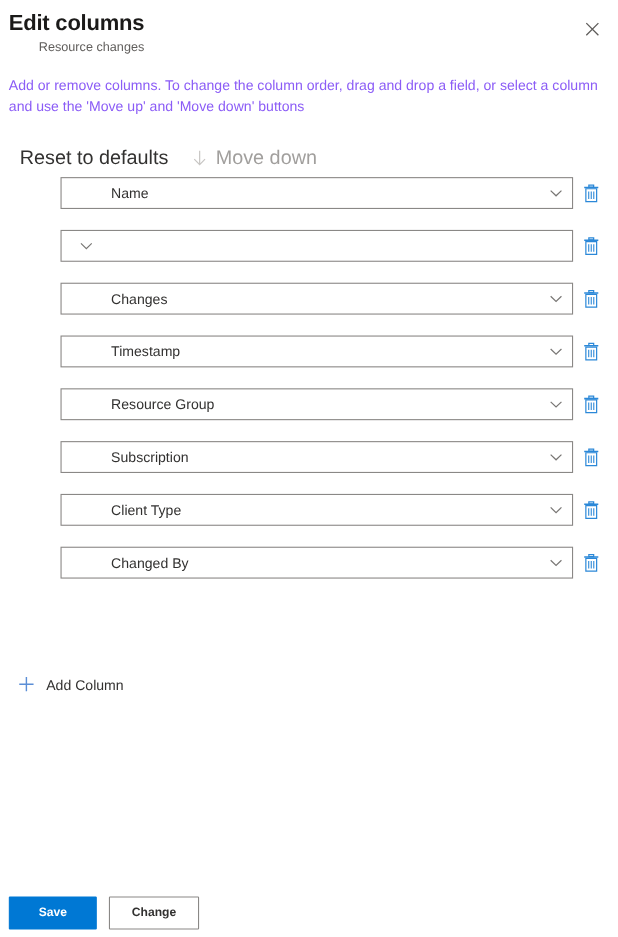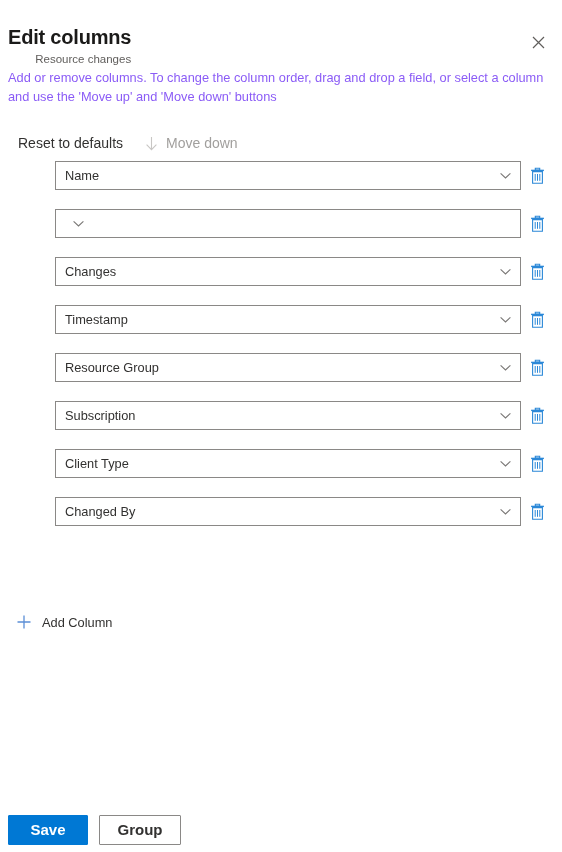--- a/index.html
+++ b/index.html
@@ -17,21 +17,21 @@
     position: relative;
     width: 562px;
     height: 852px;
     background: #ffffff;
   }
 
   
   .header {
     position: absolute;
     left: 0; top: 0; right: 0;
-    padding: 24px 8px 0 8px;
+    padding: 8px 8px 0 8px;
   }
   .title-row {
     display: flex;
     align-items: flex-start;
     justify-content: space-between;
   }
   .page-title {
     font-size: 20px;
     font-weight: bold;
     line-height: 26px;
@@ -82,21 +82,21 @@
     height: 28px;
   }
   .cmd {
     display: flex;
     align-items: center;
     height: 28px;
     padding: 0 10px;
     border: none;
     background: transparent;
     font-family: "Liberation Sans", sans-serif;
-    font-size: 14px;
+    font-size: 18px;
     color: #323130;
     cursor: pointer;
     white-space: nowrap;
     margin-top: 32px;
   }
   .cmd.disabled {
     color: #a19f9d;
     cursor: default;
   }
   .cmd .cmd-icon {
@@ -134,20 +134,21 @@
     cursor: pointer;
   }
   .dropdown-label {
     flex: 1 1 auto;
     font-size: 12.8px;
     line-height: 16px;
     color: #323130;
     overflow: hidden;
     white-space: nowrap;
     text-overflow: ellipsis;
+    margin-left: 36px;
   }
   .dropdown-chevron {
     flex: 0 0 auto;
     display: inline-flex;
     align-items: center;
     justify-content: center;
     width: 14px;
     height: 14px;
     margin-left: 6px;
   }
@@ -199,21 +200,21 @@
     bottom: 7px;
     display: flex;
     align-items: center;
     gap: 11px;
   }
   .btn {
     height: 30px;
     min-width: 80px;
     padding: 0 16px;
     font-family: "Liberation Sans", sans-serif;
-    font-size: 15px;
+    font-size: 11px;
     font-weight: bold;
     cursor: pointer;
     border-radius: 1px;
     line-height: 28px;
   }
   .btn-primary {
     background: #0078d4;
     border: 1px solid #0078d4;
     color: #ffffff;
   }
@@ -427,16 +428,16 @@
     <span class="plus-icon">
       <svg width="16" height="16" viewBox="0 0 16 16" aria-hidden="true">
         <path d="M8 1.5 L8 14.5 M1.5 8 L14.5 8" stroke="#5b8ed6" stroke-width="1.3" fill="none"></path>
       </svg>
     </span>
     <span>Add Column</span>
   </button>
 
   <div class="footer">
     <button class="btn btn-primary">Save</button>
-    <button class="btn btn-secondary">Group</button>
+    <button class="btn btn-secondary">Change</button>
   </div>
 
 </div>
 
 </body></html>

